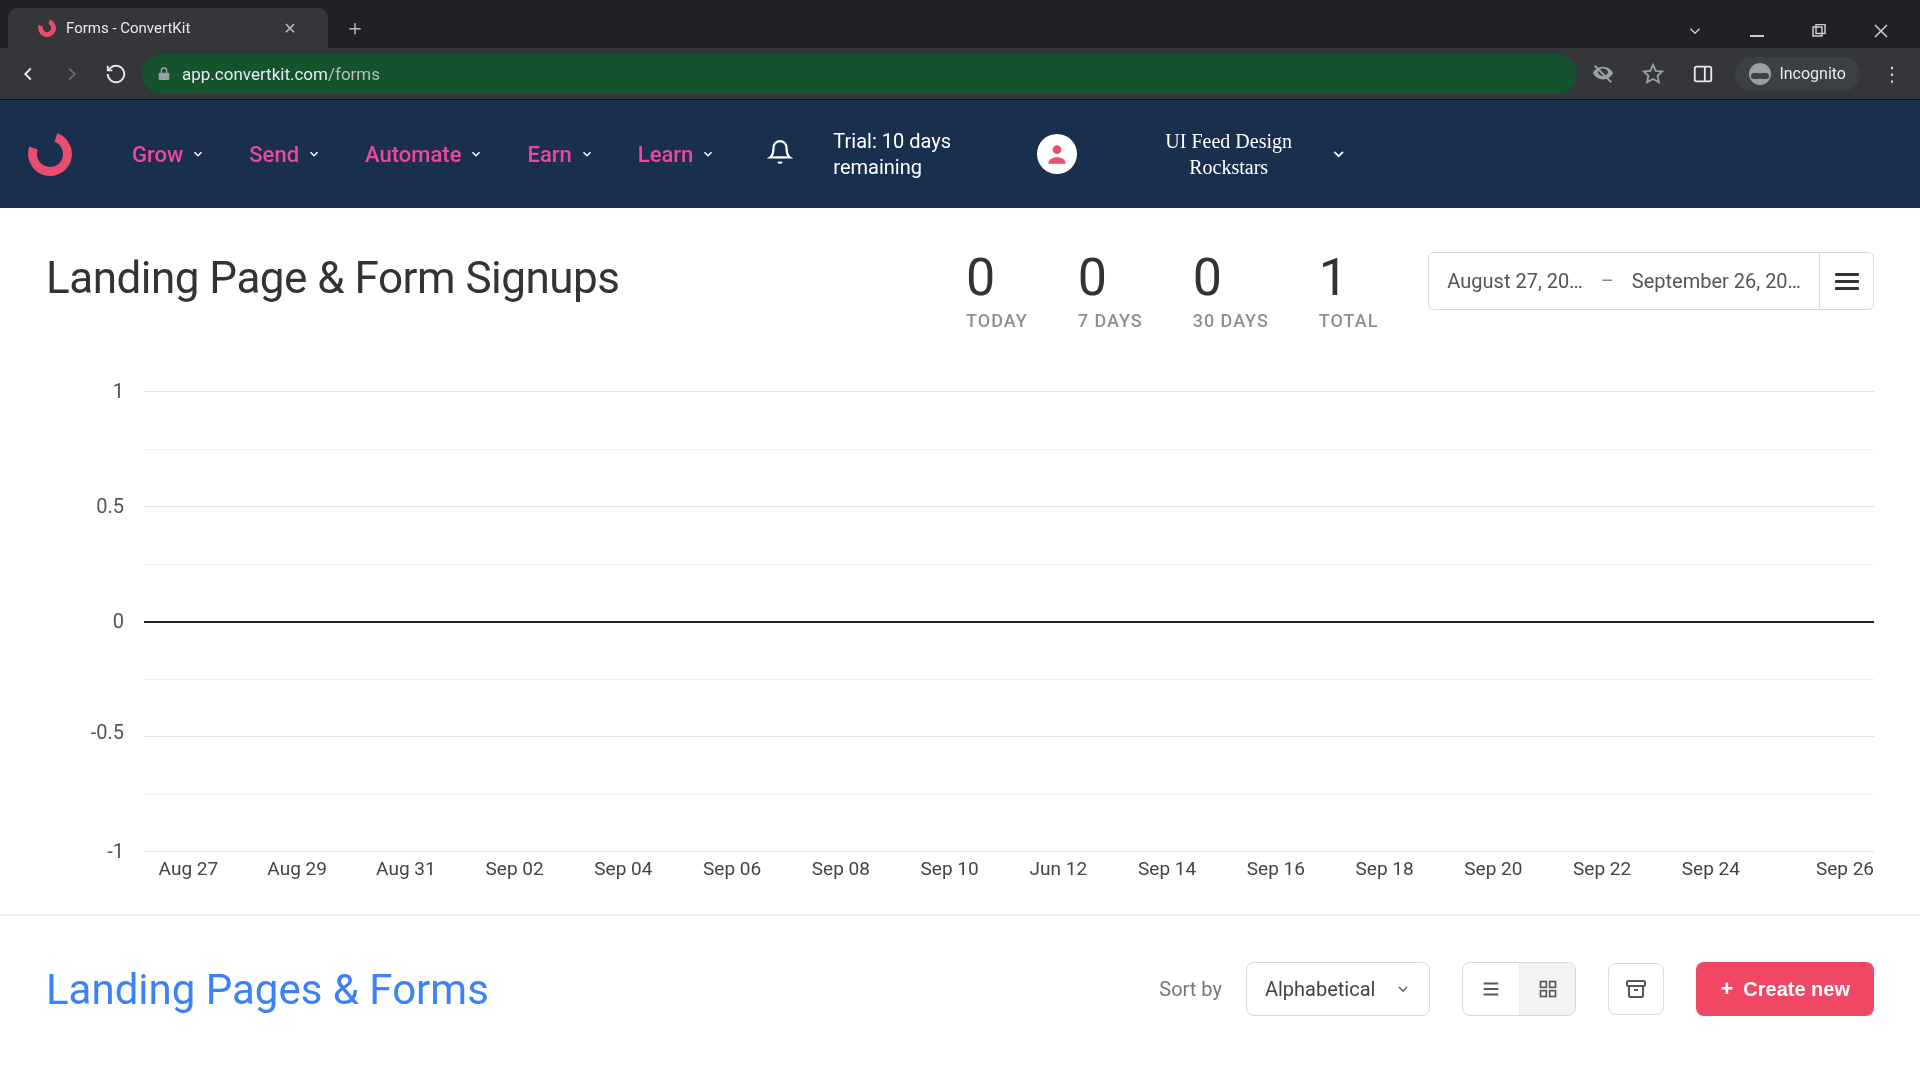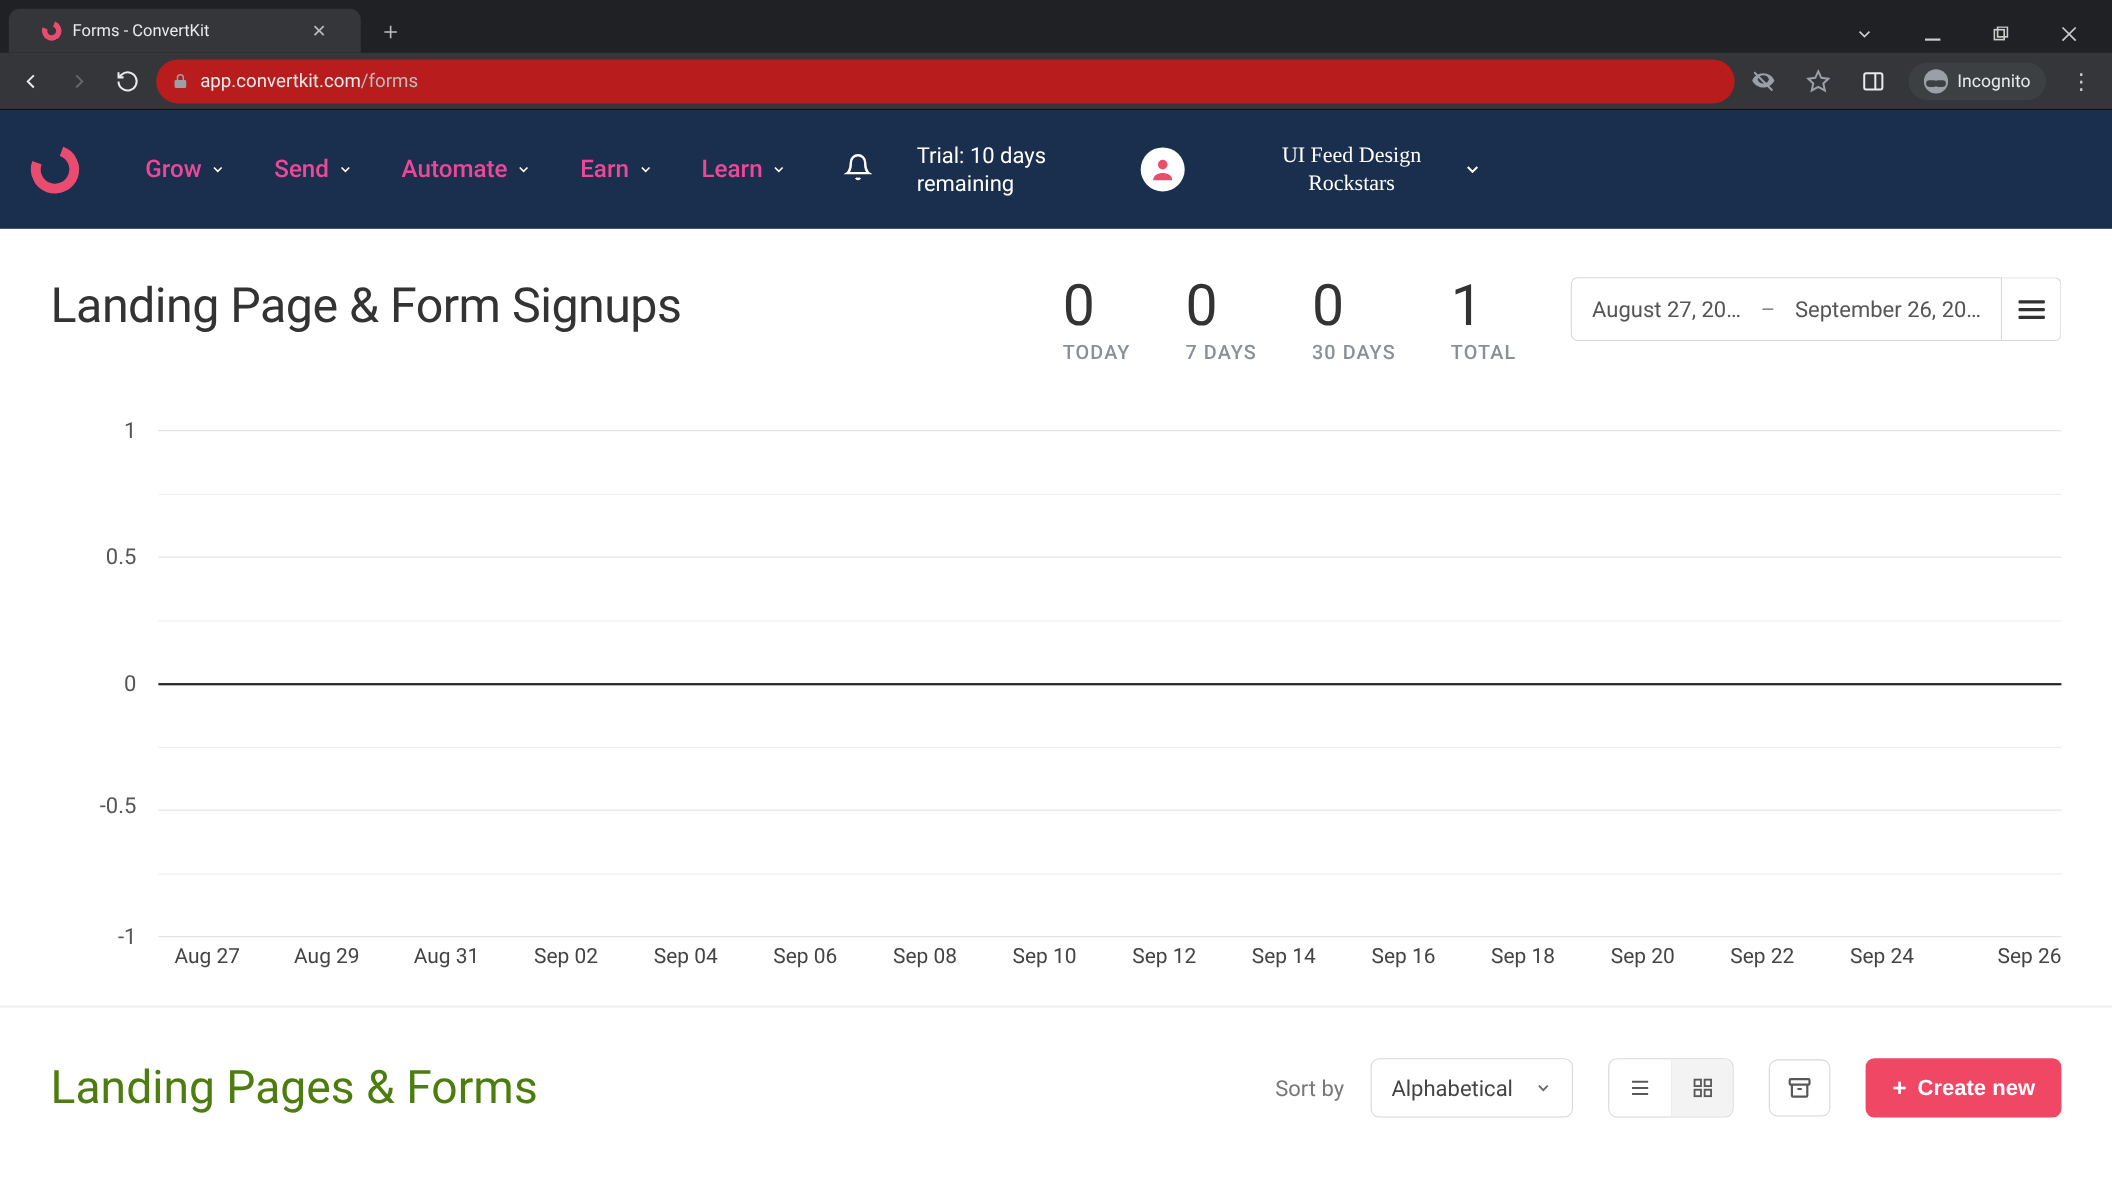--- a/index.html
+++ b/index.html
@@ -11,21 +11,21 @@
 .tab { display: flex; align-items: center; gap: 10px; background: #35363a; border-radius: 10px 10px 0 0; height: 40px; padding: 0 30px; min-width: 320px; position: relative; }
 .tab .favicon { width: 18px; height: 18px; }
 .tab .tab-title { font-size: 15px; color: #e8eaed; flex: 1; white-space: nowrap; overflow: hidden; text-overflow: ellipsis; }
 .tab .tab-close { width: 16px; height: 16px; display: flex; align-items: center; justify-content: center; color: #bbb; font-size: 16px; cursor: pointer; }
 .newtab { color: #bbb; font-size: 22px; padding: 0 16px; height: 40px; display: flex; align-items: center; cursor: pointer; }
 .window-controls { margin-left: auto; display: flex; align-items: center; gap: 28px; padding-right: 14px; color: #ccc; }
 .window-controls div { width: 34px; height: 34px; display: flex; align-items: center; justify-content: center; cursor: pointer; }
 .toolbar { display: flex; align-items: center; height: 52px; background: #35363a; padding: 0 10px; gap: 8px; border-bottom: 1px solid #111; }
 .tb-btn { width: 36px; height: 36px; display: flex; align-items: center; justify-content: center; color: #ccc; border-radius: 50%; cursor: pointer; }
 .tb-btn.disabled { color: #666; }
-.address { flex: 1; display: flex; align-items: center; background: #b91c1c; border-radius: 22px; height: 40px; padding: 0 14px; gap: 10px; color: #ccc; }
+.address { flex: 1; display: flex; align-items: center; background: #14532d; border-radius: 22px; height: 40px; padding: 0 14px; gap: 10px; color: #ccc; }
 .address .lock { width: 16px; height: 16px; color: #9aa0a6; }
 .url-text { font-size: 17px; color: #bdbdbd; }
 .url-text .host { color: #e8eaed; }
 .right-icons { display: flex; align-items: center; gap: 14px; }
 .incognito-badge { display: flex; align-items: center; gap: 8px; background: #3c4043; border-radius: 20px; padding: 6px 14px; color: #e8eaed; font-size: 16px; }
 .incognito-badge .ico { width: 22px; height: 22px; background: #9aa0a6; border-radius: 50%; position: relative; }
 .incognito-badge .ico:before { content:""; position:absolute; width:10px; height:6px; background:#3c4043; border-radius:3px; top:10px; left:2px; }
 .incognito-badge .ico:after { content:""; position:absolute; width:10px; height:6px; background:#3c4043; border-radius:3px; top:10px; right:2px; }
 .kebab { font-size: 20px; color:#ccc; padding: 0 8px; cursor:pointer; }
 
@@ -72,21 +72,21 @@
 .gridline { position:absolute; left:0; right:0; height:1px; background:#e2e2e2; }
 .gridline.zero { background:#222; height:1.5px; }
 .gridline.half { background:#eee; }
 .x-axis { display:flex; margin-left:88px; margin-top:6px; font-size:19px; color:#444; }
 .x-tick { flex:1; text-align:center; white-space:normal; }
 .x-tick:last-child { text-align:right; }
 
 
 .section-sep { height:2px; background:#f0f0f0; margin: 34px -46px 0 -46px; }
 .list-header { display:flex; align-items:center; margin-top: 46px; gap:18px; }
-.list-title { font-size:42px; font-weight:400; color:#4d7c0f; }
+.list-title { font-size:42px; font-weight:400; color:#3b82f6; }
 .spacer { flex:1; }
 .sortby-lbl { font-size:20px; color:#777; margin-right:6px; }
 .sort-select { border:1px solid #d8d8d8; border-radius:8px; padding:14px 18px; display:flex; align-items:center; gap:20px; font-size:20px; color:#444; cursor:pointer; }
 .view-group { display:flex; border:1px solid #d8d8d8; border-radius:8px; overflow:hidden; margin-left:14px; }
 .view-btn { width:56px; height:52px; display:flex; align-items:center; justify-content:center; cursor:pointer; color:#585858; }
 .view-btn + .view-btn { border-left:1px solid #eee; }
 .view-btn.active { background:#f3f3f3; }
 .archive-btn { border:1px solid #d8d8d8; border-radius:8px; width:56px; height:52px; display:flex; align-items:center; justify-content:center; margin-left:14px; cursor:pointer; color:#585858; }
 .create-btn { background:#ef5777; background:#e84f6c; color:#fff; border:none; border-radius:8px; padding:14px 24px; font-size:20px; font-weight:600; display:flex; align-items:center; gap:10px; margin-left:14px; cursor:pointer; }
 .create-btn { background:#ee4266; }
@@ -307,21 +307,21 @@
             </div>
       <div class="x-axis" id="x-axis">
               <div class="x-tick">Aug 27</div>
               <div class="x-tick">Aug 29</div>
               <div class="x-tick">Aug 31</div>
               <div class="x-tick">Sep 02</div>
               <div class="x-tick">Sep 04</div>
               <div class="x-tick">Sep 06</div>
               <div class="x-tick">Sep 08</div>
               <div class="x-tick">Sep 10</div>
-              <div class="x-tick">Sep 12</div>
+              <div class="x-tick">Jun 12</div>
               <div class="x-tick">Sep 14</div>
               <div class="x-tick">Sep 16</div>
               <div class="x-tick">Sep 18</div>
               <div class="x-tick">Sep 20</div>
               <div class="x-tick">Sep 22</div>
               <div class="x-tick">Sep 24</div>
               <div class="x-tick">Sep 26</div>
             </div>
     </div>
   </div>

